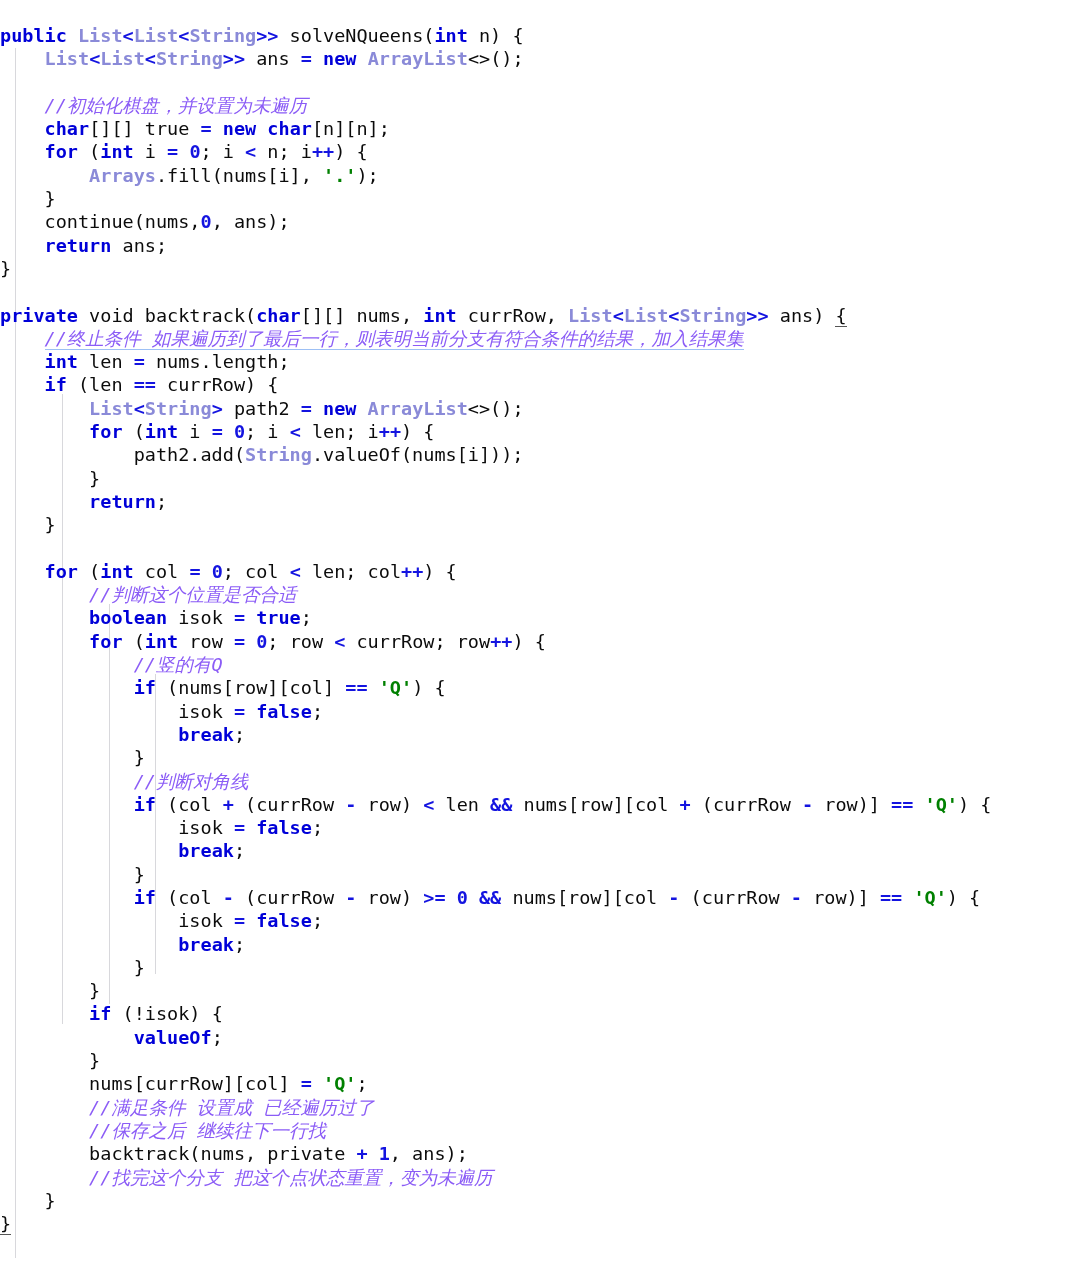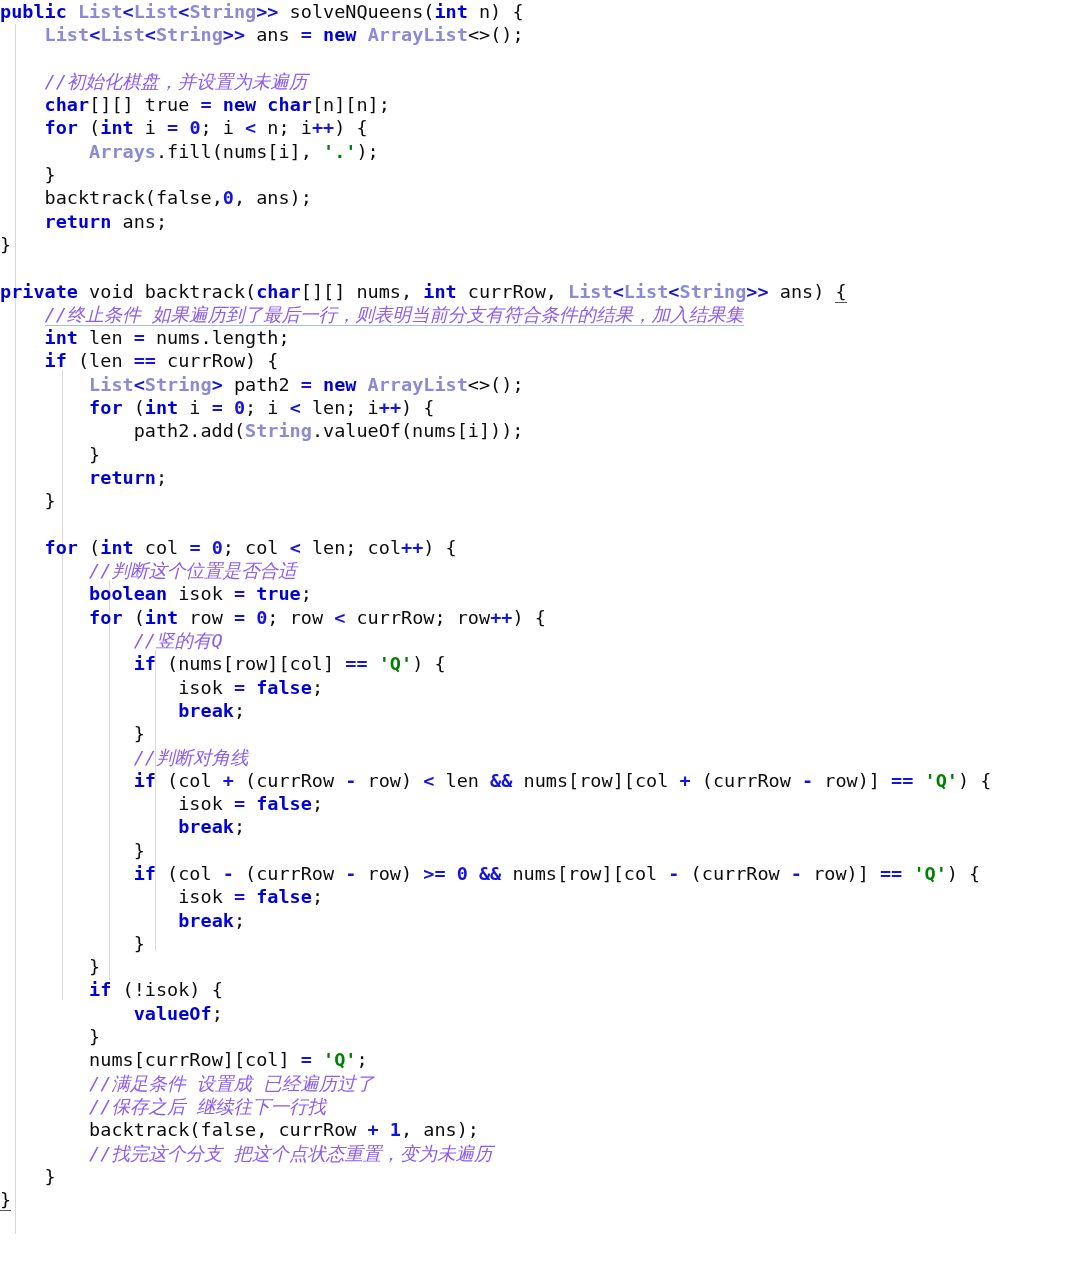--- a/index.html
+++ b/index.html
@@ -14,20 +14,21 @@
     font-family: "DejaVu Sans Mono", "Liberation Mono", monospace;
   }
 
   #editor {
     position: relative;
     width: 1080px;
     height: 1092px;
     background: #ffffff;
     padding: 0;
     box-sizing: border-box;
+    margin-top: 24px;
   }
 
   
   .guides {
     position: absolute;
     left: 0; top: 0;
     width: 1080px; height: 1261px;
     pointer-events: none;
   }
   .guide {
@@ -79,21 +80,21 @@
     </div>
   <div class="code">
       <div class="line"><span class="kw">public</span><span class="pln"> </span><span class="cls">List</span><span class="op">&lt;</span><span class="cls">List</span><span class="op">&lt;</span><span class="cls">String</span><span class="op">&gt;&gt;</span><span class="pln"> solveNQueens(</span><span class="kw">int</span><span class="pln"> n) {</span></div>
       <div class="line"><span class="pln">    </span><span class="cls">List</span><span class="op">&lt;</span><span class="cls">List</span><span class="op">&lt;</span><span class="cls">String</span><span class="op">&gt;&gt;</span><span class="pln"> ans </span><span class="op">=</span><span class="pln"> </span><span class="kw">new</span><span class="pln"> </span><span class="cls">ArrayList</span><span class="pln">&lt;&gt;();</span></div>
       <div class="line"><span class="pln">    </span>&nbsp;</div>
       <div class="line"><span class="pln">    </span><span class="cmt">//初始化棋盘，并设置为未遍历</span></div>
       <div class="line"><span class="pln">    </span><span class="kw">char</span><span class="pln">[][] true </span><span class="op">=</span><span class="pln"> </span><span class="kw">new</span><span class="pln"> </span><span class="kw">char</span><span class="pln">[n][n];</span></div>
       <div class="line"><span class="pln">    </span><span class="kw">for</span><span class="pln"> (</span><span class="kw">int</span><span class="pln"> i </span><span class="op">=</span><span class="pln"> </span><span class="num">0</span><span class="pln">; i </span><span class="op">&lt;</span><span class="pln"> n; i</span><span class="op">++</span><span class="pln">) {</span></div>
       <div class="line"><span class="pln">        </span><span class="cls">Arrays</span><span class="pln">.fill(nums[i], </span><span class="str">'.'</span><span class="pln">);</span></div>
       <div class="line"><span class="pln">    </span><span class="pln">}</span></div>
-      <div class="line"><span class="pln">    </span><span class="pln">backtrack(false,</span><span class="num">0</span><span class="pln">, ans);</span></div>
+      <div class="line"><span class="pln">    </span><span class="pln">continue(nums,</span><span class="num">0</span><span class="pln">, ans);</span></div>
       <div class="line"><span class="pln">    </span><span class="kw">return</span><span class="pln"> ans;</span></div>
       <div class="line"><span class="pln">}</span></div>
       <div class="line">&nbsp;</div>
       <div class="line"><span class="kw">private</span><span class="pln"> void backtrack(</span><span class="kw">char</span><span class="pln">[][] nums, </span><span class="kw">int</span><span class="pln"> currRow, </span><span class="cls">List</span><span class="op">&lt;</span><span class="cls">List</span><span class="op">&lt;</span><span class="cls">String</span><span class="op">&gt;&gt;</span><span class="pln"> ans) </span><span class="pln ul">{</span></div>
       <div class="line"><span class="pln">    </span><span class="cmt cmt-ul">//终止条件 如果遍历到了最后一行，则表明当前分支有符合条件的结果，加入结果集</span></div>
       <div class="line"><span class="pln">    </span><span class="kw">int</span><span class="pln"> len </span><span class="op">=</span><span class="pln"> nums.length;</span></div>
       <div class="line"><span class="pln">    </span><span class="kw">if</span><span class="pln"> (len </span><span class="op">==</span><span class="pln"> currRow) {</span></div>
       <div class="line"><span class="pln">        </span><span class="cls">List</span><span class="op">&lt;</span><span class="cls">String</span><span class="op">&gt;</span><span class="pln"> path2 </span><span class="op">=</span><span class="pln"> </span><span class="kw">new</span><span class="pln"> </span><span class="cls">ArrayList</span><span class="pln">&lt;&gt;();</span></div>
       <div class="line"><span class="pln">        </span><span class="kw">for</span><span class="pln"> (</span><span class="kw">int</span><span class="pln"> i </span><span class="op">=</span><span class="pln"> </span><span class="num">0</span><span class="pln">; i </span><span class="op">&lt;</span><span class="pln"> len; i</span><span class="op">++</span><span class="pln">) {</span></div>
       <div class="line"><span class="pln">            </span><span class="pln">path2.add(</span><span class="cls">String</span><span class="pln">.valueOf(nums[i]));</span></div>
@@ -119,18 +120,18 @@
       <div class="line"><span class="pln">                </span><span class="pln">isok </span><span class="op">=</span><span class="pln"> </span><span class="kw">false</span><span class="pln">;</span></div>
       <div class="line"><span class="pln">                </span><span class="kw">break</span><span class="pln">;</span></div>
       <div class="line"><span class="pln">            </span><span class="pln">}</span></div>
       <div class="line"><span class="pln">        </span><span class="pln">}</span></div>
       <div class="line"><span class="pln">        </span><span class="kw">if</span><span class="pln"> (!isok) {</span></div>
       <div class="line"><span class="pln">            </span><span class="kw">valueOf</span><span class="pln">;</span></div>
       <div class="line"><span class="pln">        </span><span class="pln">}</span></div>
       <div class="line"><span class="pln">        </span><span class="pln">nums[currRow][col] </span><span class="op">=</span><span class="pln"> </span><span class="str">'Q'</span><span class="pln">;</span></div>
       <div class="line"><span class="pln">        </span><span class="cmt">//满足条件 设置成 已经遍历过了</span></div>
       <div class="line"><span class="pln">        </span><span class="cmt">//保存之后 继续往下一行找</span></div>
-      <div class="line"><span class="pln">        </span><span class="pln">backtrack(false, currRow </span><span class="op">+</span><span class="pln"> </span><span class="num">1</span><span class="pln">, ans);</span></div>
+      <div class="line"><span class="pln">        </span><span class="pln">backtrack(nums, private </span><span class="op">+</span><span class="pln"> </span><span class="num">1</span><span class="pln">, ans);</span></div>
       <div class="line"><span class="pln">        </span><span class="cmt">//找完这个分支 把这个点状态重置，变为未遍历</span></div>
       <div class="line"><span class="pln">    </span><span class="pln">}</span></div>
       <div class="line"><span class="pln ul">}</span></div>
     </div>
 </div>
 
 </body></html>

